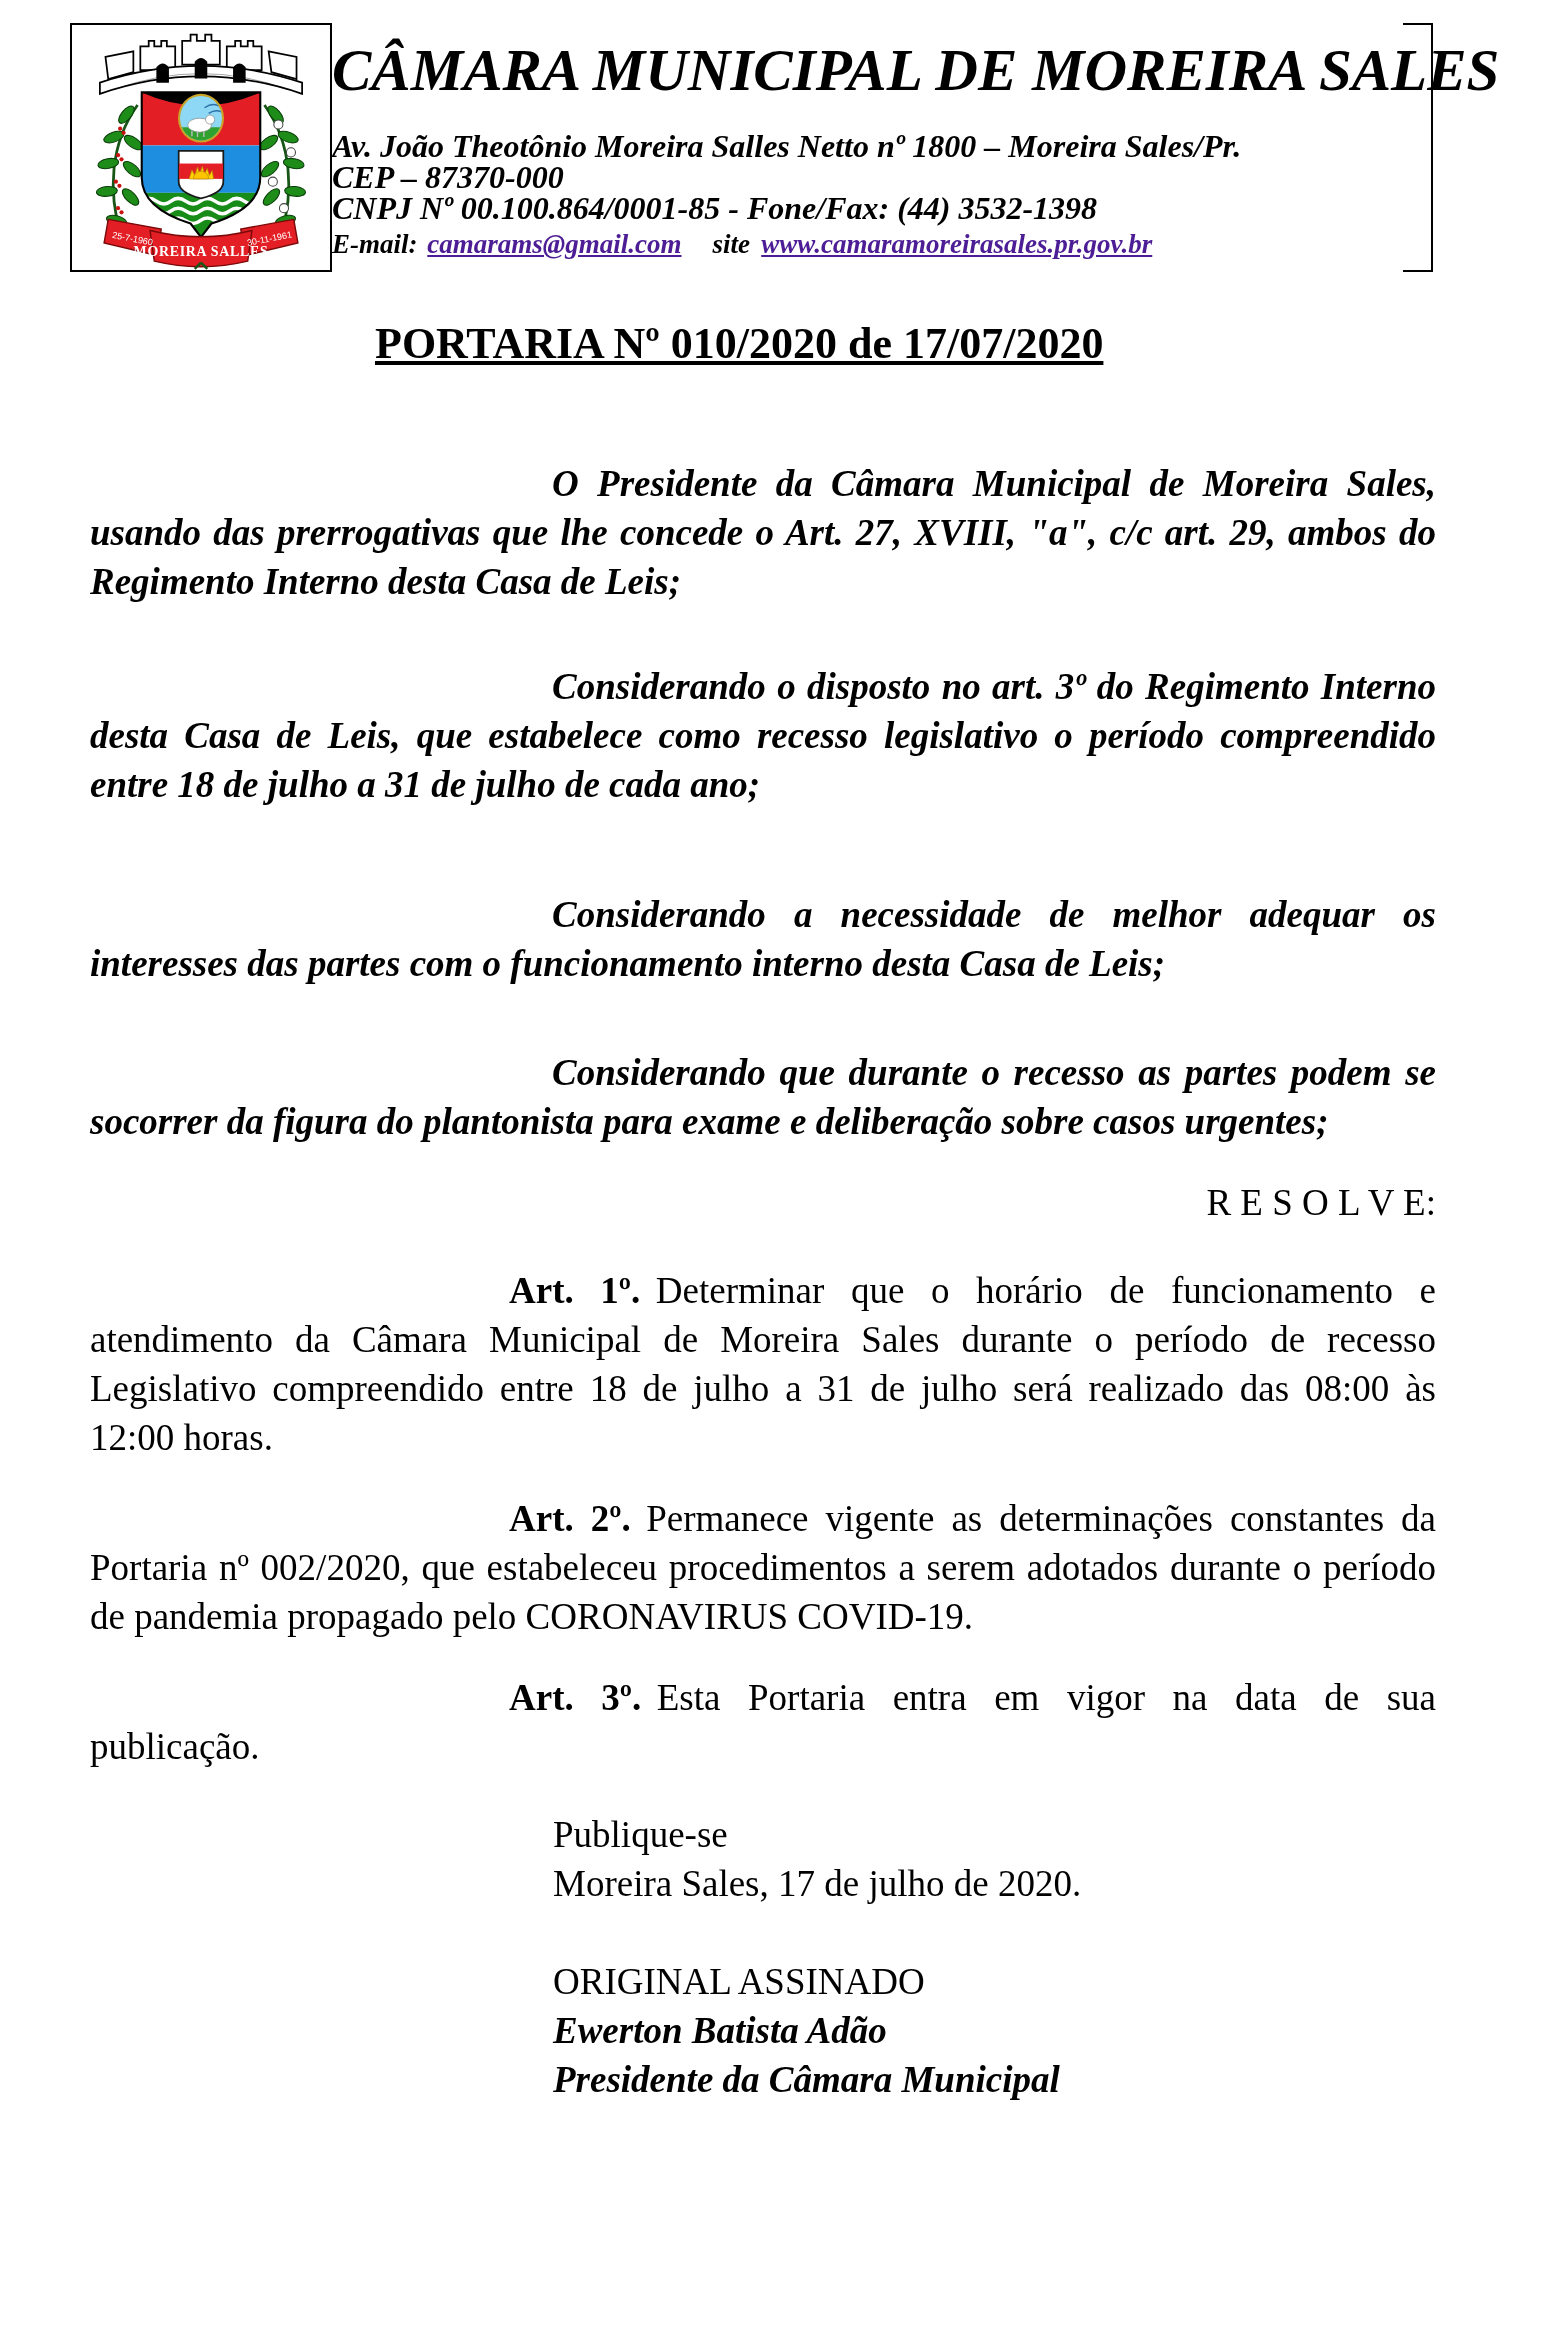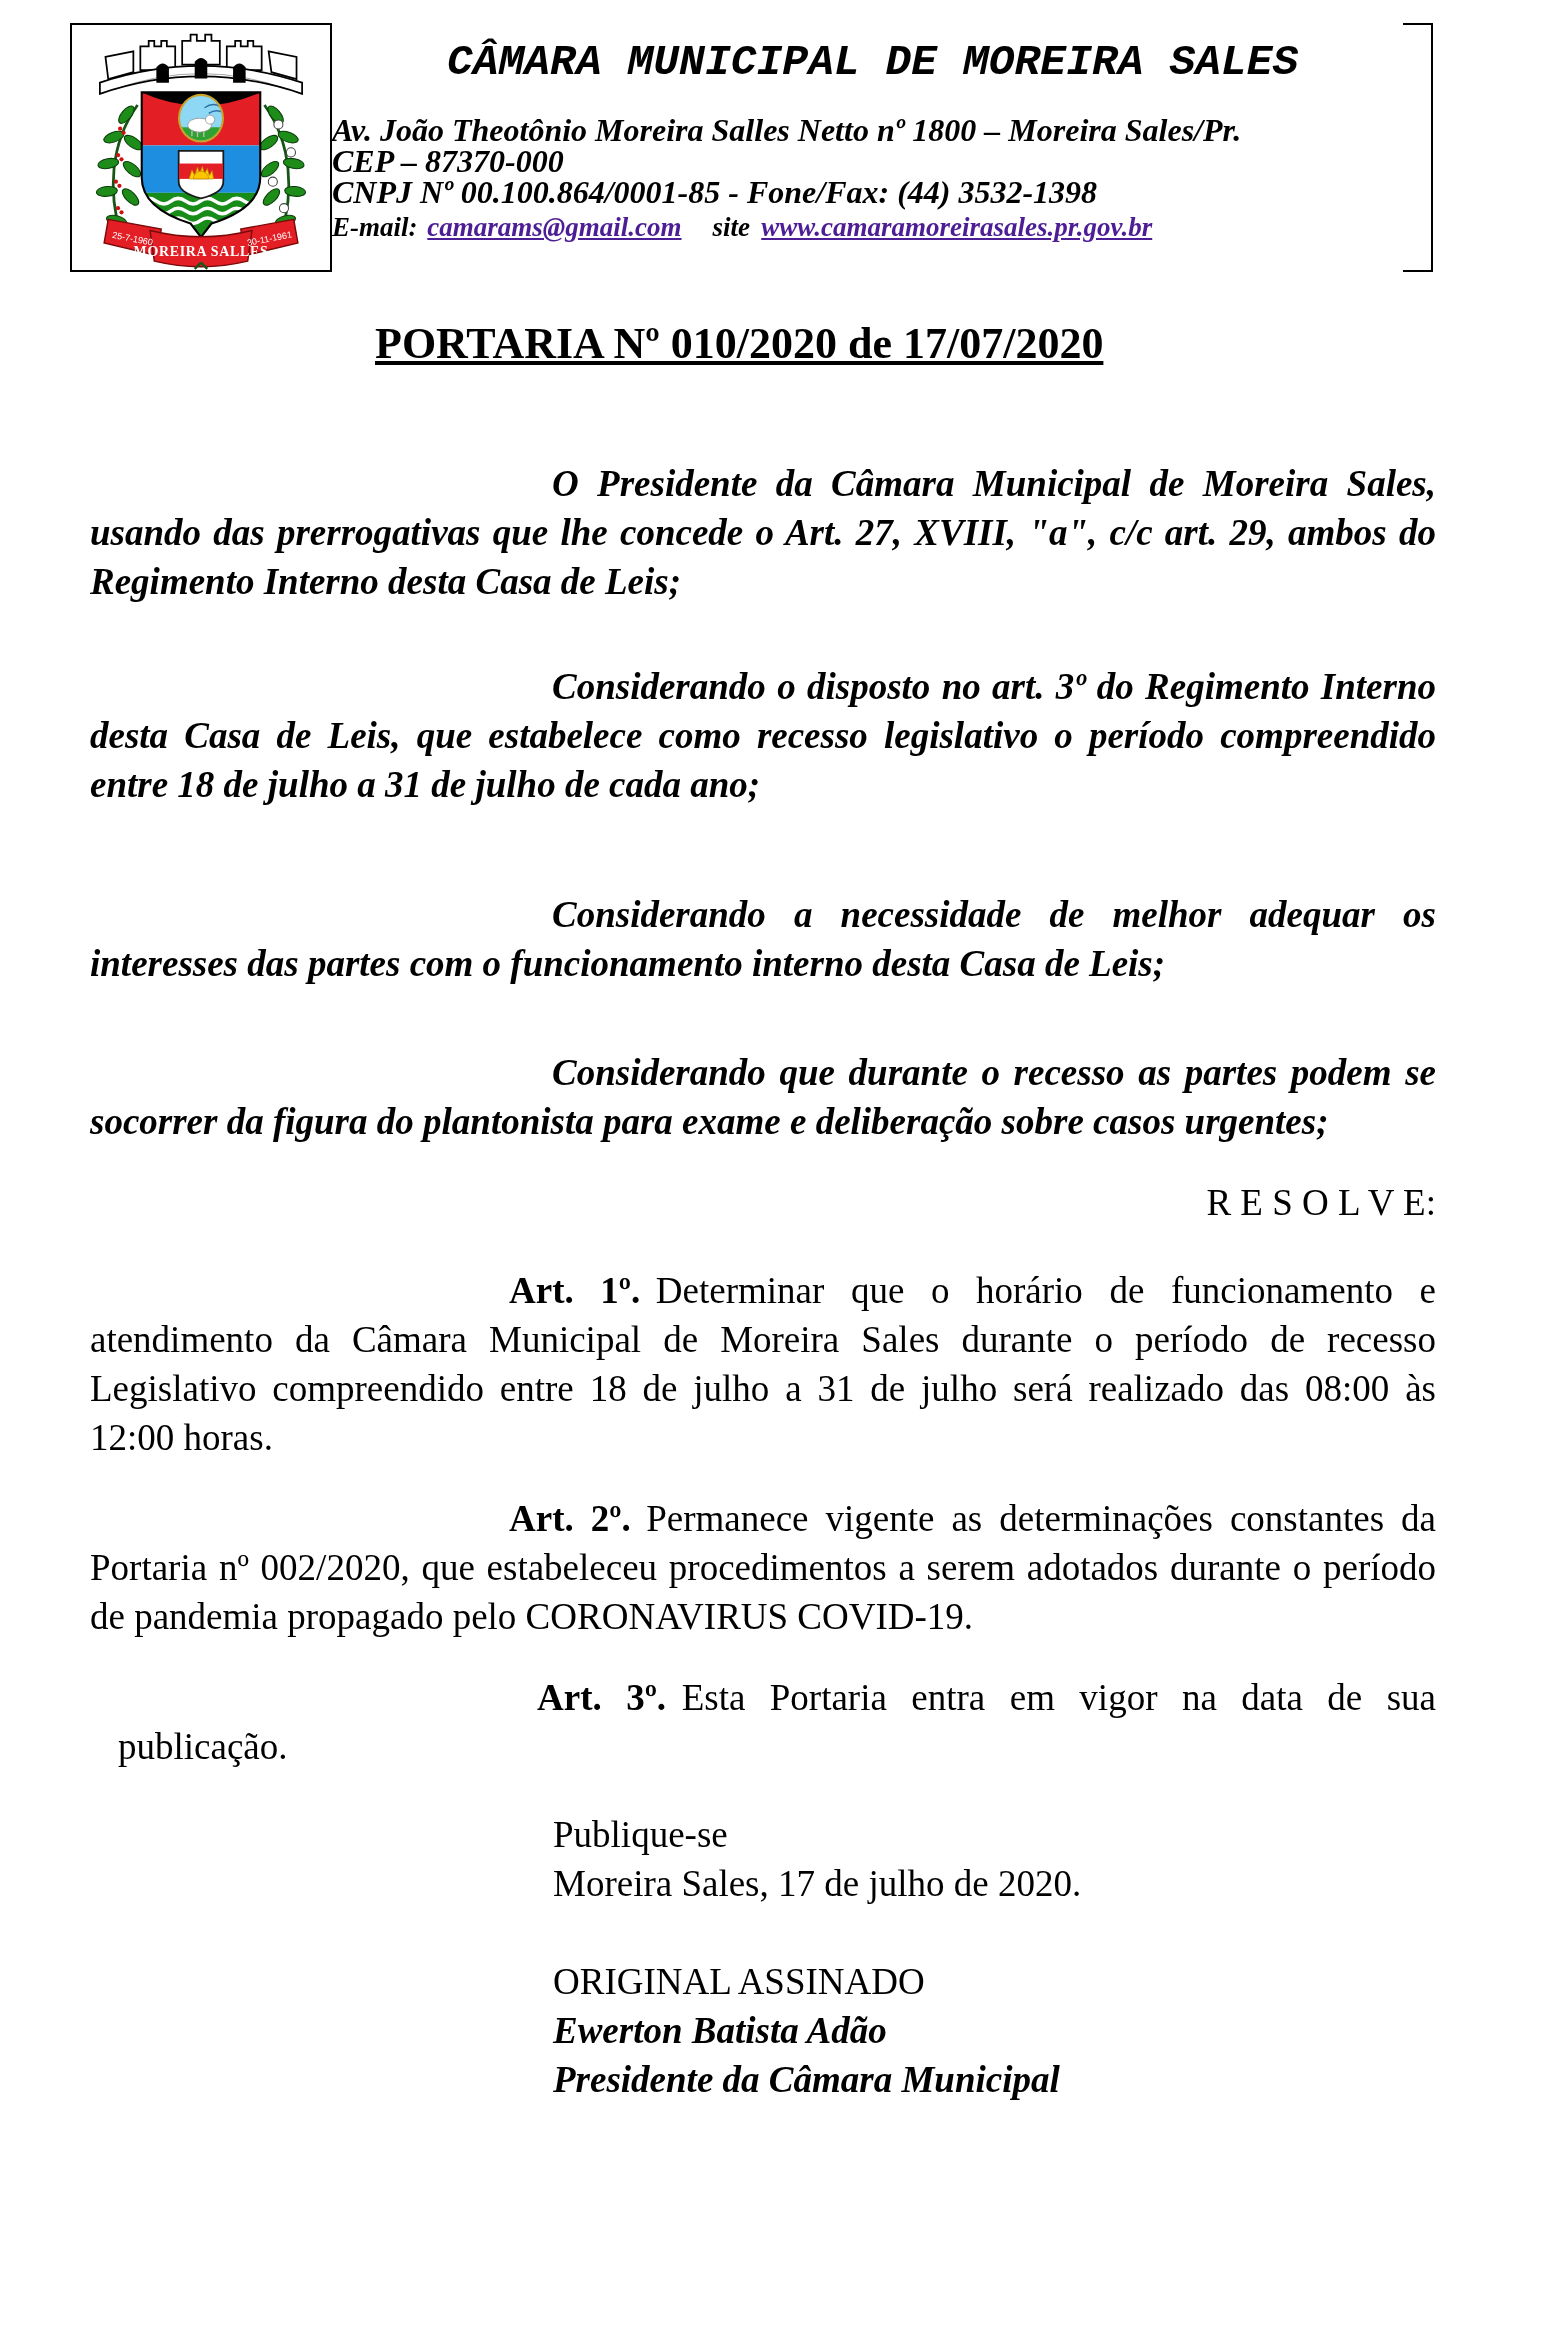--- a/index.html
+++ b/index.html
@@ -6,21 +6,21 @@
   body{font-family:"Liberation Serif",serif;color:#000;}
   .page{position:relative;width:1562px;height:2342px;background:#fff;overflow:hidden;}
 
   
   .header{position:absolute;left:70px;top:23px;width:1363px;height:250px;}
   .logo-box{position:absolute;left:0;top:0;width:258px;height:245px;border:2.1px solid #000;background:#fff;}
   .crest{width:100%;height:100%;display:block;}
   .bracket-right{position:absolute;right:0;top:0;width:28px;height:245px;
     border-top:2.1px solid #000;border-right:2.1px solid #000;border-bottom:2.1px solid #000;}
   .header-text{position:absolute;left:262px;right:19.7px;top:0;text-align:center;}
-  .header-title{font-size:43px;line-height:1.05;font-weight:bold;font-style:italic;margin-top:17px;white-space:nowrap;font-family:Liberation Mono, monospace;}
+  .header-title{font-size:59px;line-height:1.05;font-weight:bold;font-style:italic;margin-top:17px;white-space:nowrap;}
   .addr{font-size:32px;line-height:31px;font-weight:bold;font-style:italic;margin:0;}
   .addr-first{margin-top:29.5px;}
   .email-line{font-size:27px;line-height:34px;font-weight:bold;font-style:italic;margin-top:2.8px;}
   .email-label{margin-right:9.8px;}
   .site-label{margin:0 11.2px 0 31px;}
   .doclink{color:#4c1d95;text-decoration:underline;cursor:pointer;}
 
   
   .content{position:absolute;left:90px;top:295px;width:1346px;}
   .doc-title{margin:22.5px 0 0 285px;font-size:44px;font-weight:bold;text-decoration:underline;white-space:nowrap;}
@@ -28,21 +28,21 @@
   .bi{font-weight:bold;font-style:italic;}
   .ind1{text-indent:462px;}
   .ind2{text-indent:419px;}
   .m-p1{margin-top:90px;}
   .m-p2{margin-top:56px;}
   .m-p3{margin-top:81px;}
   .m-p4{margin-top:60px;}
   .resolve{margin-top:32px;text-align:right;font-weight:normal;font-size:37px;line-height:49px;}
   .m-art1{margin-top:39px;}
   .m-art2{margin-top:32px;}
-  .m-art3{margin-top:32px;margin-left:28px;}
+  .m-art3{margin-top:32px;}
   .art-label{font-weight:bold;margin-right:15.5px;}
   .sig-block{margin-top:39px;margin-left:463px;font-size:37px;line-height:49px;}
   .sig-block2{margin-top:49px;}
   .sig-line{display:block;}
 </style>
 </head>
 <body>
 
 <div class="page">
 

